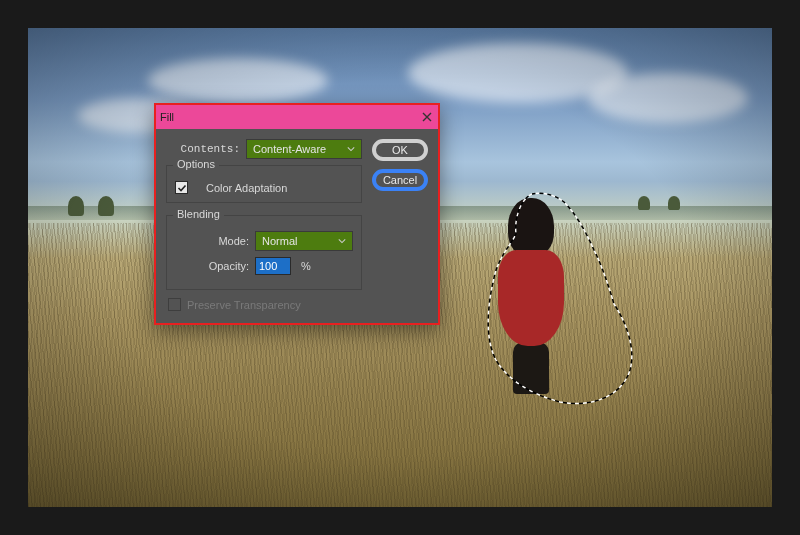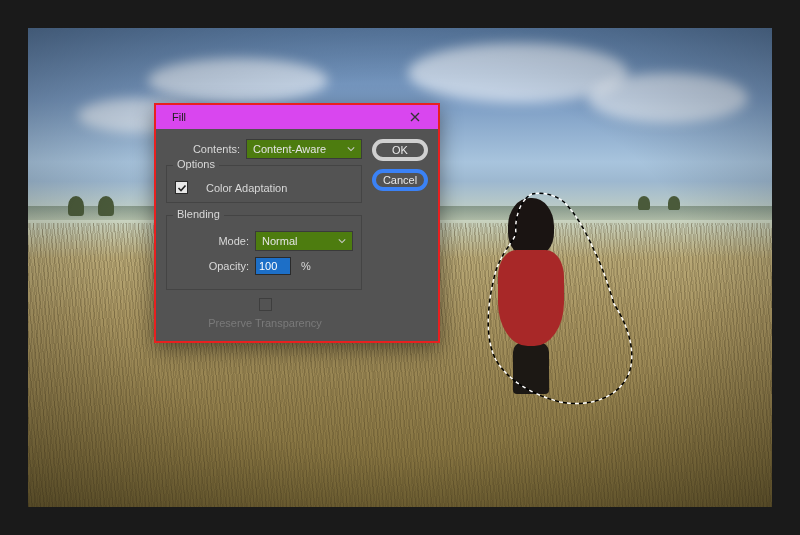--- a/index.html
+++ b/index.html
@@ -97,25 +97,25 @@
       position: absolute;
       left: 154px;
       top: 103px;
       width: 286px;
       background: #fff;
       border: 2px solid #e82020;
       box-shadow: 0 6px 20px rgba(0,0,0,.45);
     }
     .titlebar {
       height: 24px;
-      background: #d946ef;
+      background: #ec4899;
       display: flex;
       align-items: center;
       justify-content: space-between;
-      padding: 0 16px;
+      padding: 0 4px;
       font-size: 11px;
       color: #222;
     }
     .close-x {
       width: 14px; height: 14px;
       display: flex; align-items: center; justify-content: center;
       cursor: pointer;
     }
     .close-x svg { width: 10px; height: 10px; }
     .dialog-body {
@@ -131,21 +131,21 @@
       display: flex;
       align-items: center;
       gap: 6px;
       margin-bottom: 6px;
     }
     .label {
       text-align: right;
       color: #d8d8d8;
       font-size: 11px;
     }
-    .label.w1 { width: 74px; }
+    .label.w1 { width: 74px; font-family: Liberation Mono, monospace; }
     .label.w2 { width: 74px; }
     .select {
       flex: 1;
       background: #4d7c0f;
       border: 1px solid #3a3a3a;
       color: #e4e4e4;
       height: 20px;
       padding: 0 6px;
       font-size: 11px;
       display: flex;
@@ -202,21 +202,21 @@
       color: #e8e8e8;
       font-size: 11px;
       display: flex; align-items: center; justify-content: center;
       cursor: pointer;
     }
     .btn.primary { border-color: #d0d0d0; }
     .disabled-row {
       color: #7a7a7a;
       font-size: 11px;
       display: flex; align-items: center; gap: 6px;
-      margin-top: 8px; padding-left: 2px; flex-direction: column;
+      margin-top: 8px; padding-left: 2px;
     }
     .vshade {
       position:absolute; inset:0;
       background: radial-gradient(ellipse at center, transparent 55%, rgba(0,0,0,.28) 100%);
       pointer-events:none;
     }
   </style>
 </head>
 <body>
 

